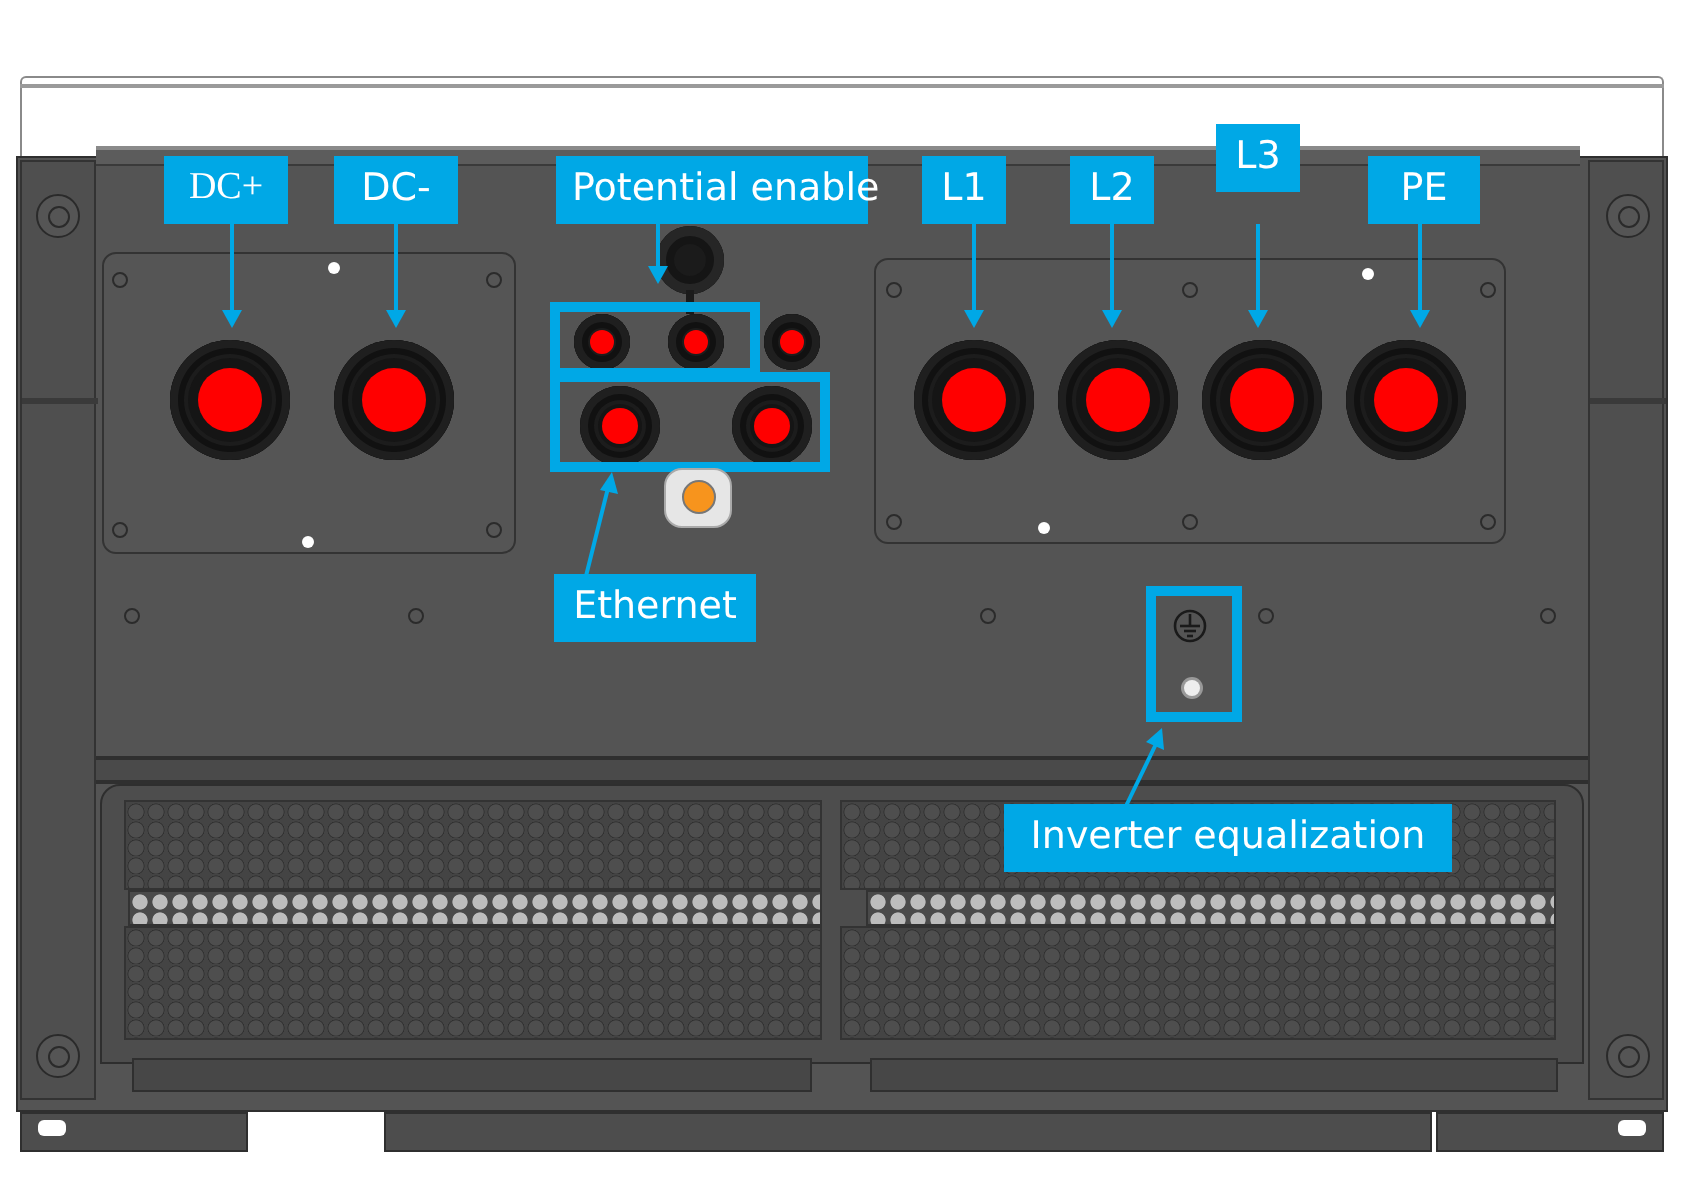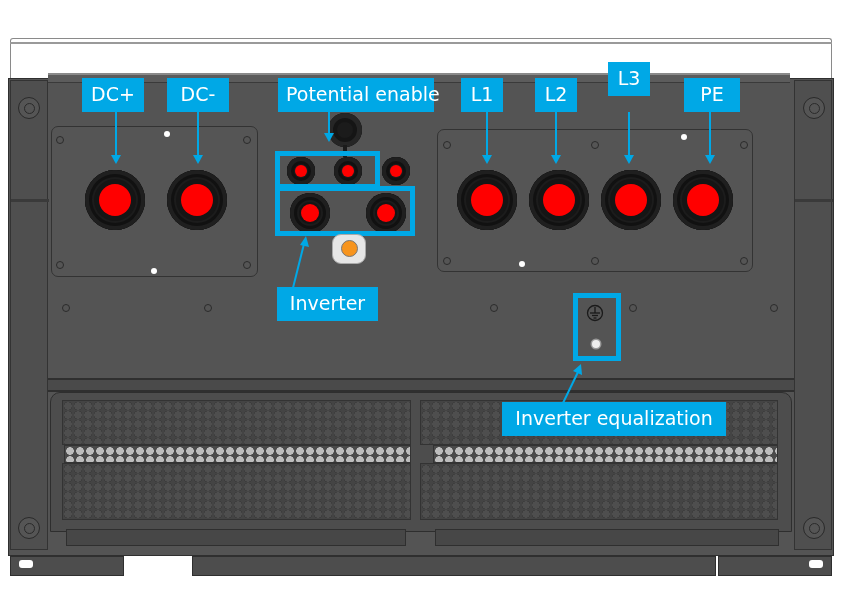--- a/index.html
+++ b/index.html
@@ -152,21 +152,21 @@
 <div class="abs slot" style="left:435px;top:529px;width:344px;height:17px;"></div>
 
 <div class="abs foot" style="left:10px;top:556px;width:114px;height:20px;">
   <div class="abs" style="left:8px;top:3px;width:14px;height:8px;background:#fff;border-radius:3px;"></div>
 </div>
 <div class="abs foot" style="left:192px;top:556px;width:524px;height:20px;"></div>
 <div class="abs foot" style="left:718px;top:556px;width:114px;height:20px;">
   <div class="abs" style="left:90px;top:3px;width:14px;height:8px;background:#fff;border-radius:3px;"></div>
 </div>
 
-<div class="abs label" style="left:82px;top:78px;width:62px;">DC+</div>
+<div class="abs label" style="left:82px;top:78px;width:62px;font-family:Liberation Serif, serif;">DC+</div>
 <div class="abs leader" style="left:115px;top:112px;height:44px;"></div>
 <div class="abs arrowhead" style="left:111px;top:155px;"></div>
 
 <div class="abs label" style="left:167px;top:78px;width:62px;">DC-</div>
 <div class="abs leader" style="left:197px;top:112px;height:44px;"></div>
 <div class="abs arrowhead" style="left:193px;top:155px;"></div>
 
 <div class="abs label" style="left:278px;top:78px;width:156px;">Potential enable</div>
 <div class="abs leader" style="left:328px;top:112px;height:22px;"></div>
 <div class="abs arrowhead" style="left:324px;top:133px;"></div>
@@ -180,21 +180,21 @@
 <div class="abs arrowhead" style="left:551px;top:155px;"></div>
 
 <div class="abs label" style="left:608px;top:62px;width:42px;">L3</div>
 <div class="abs leader" style="left:628px;top:112px;height:44px;"></div>
 <div class="abs arrowhead" style="left:624px;top:155px;"></div>
 
 <div class="abs label" style="left:684px;top:78px;width:56px;">PE</div>
 <div class="abs leader" style="left:709px;top:112px;height:44px;"></div>
 <div class="abs arrowhead" style="left:705px;top:155px;"></div>
 
-<div class="abs label" style="left:277px;top:287px;width:101px;">Inverter</div>
+<div class="abs label" style="left:277px;top:287px;width:101px;">Ethernet</div>
 <svg class="abs" style="left:290px;top:236px;" width="20" height="54" viewBox="0 0 20 54">
   <line x1="3" y1="52" x2="14" y2="8" stroke="#00a8e6" stroke-width="2"></line>
   <polygon points="16,0 19,11 10,9" fill="#00a8e6"></polygon>
 </svg>
 
 <div class="abs label" style="left:502px;top:402px;width:224px;">Inverter equalization</div>
 <svg class="abs" style="left:560px;top:364px;" width="24" height="40" viewBox="0 0 24 40">
   <line x1="3" y1="39" x2="18" y2="8" stroke="#00a8e6" stroke-width="2"></line>
   <polygon points="21,0 22,11 13,7" fill="#00a8e6"></polygon>
 </svg>

